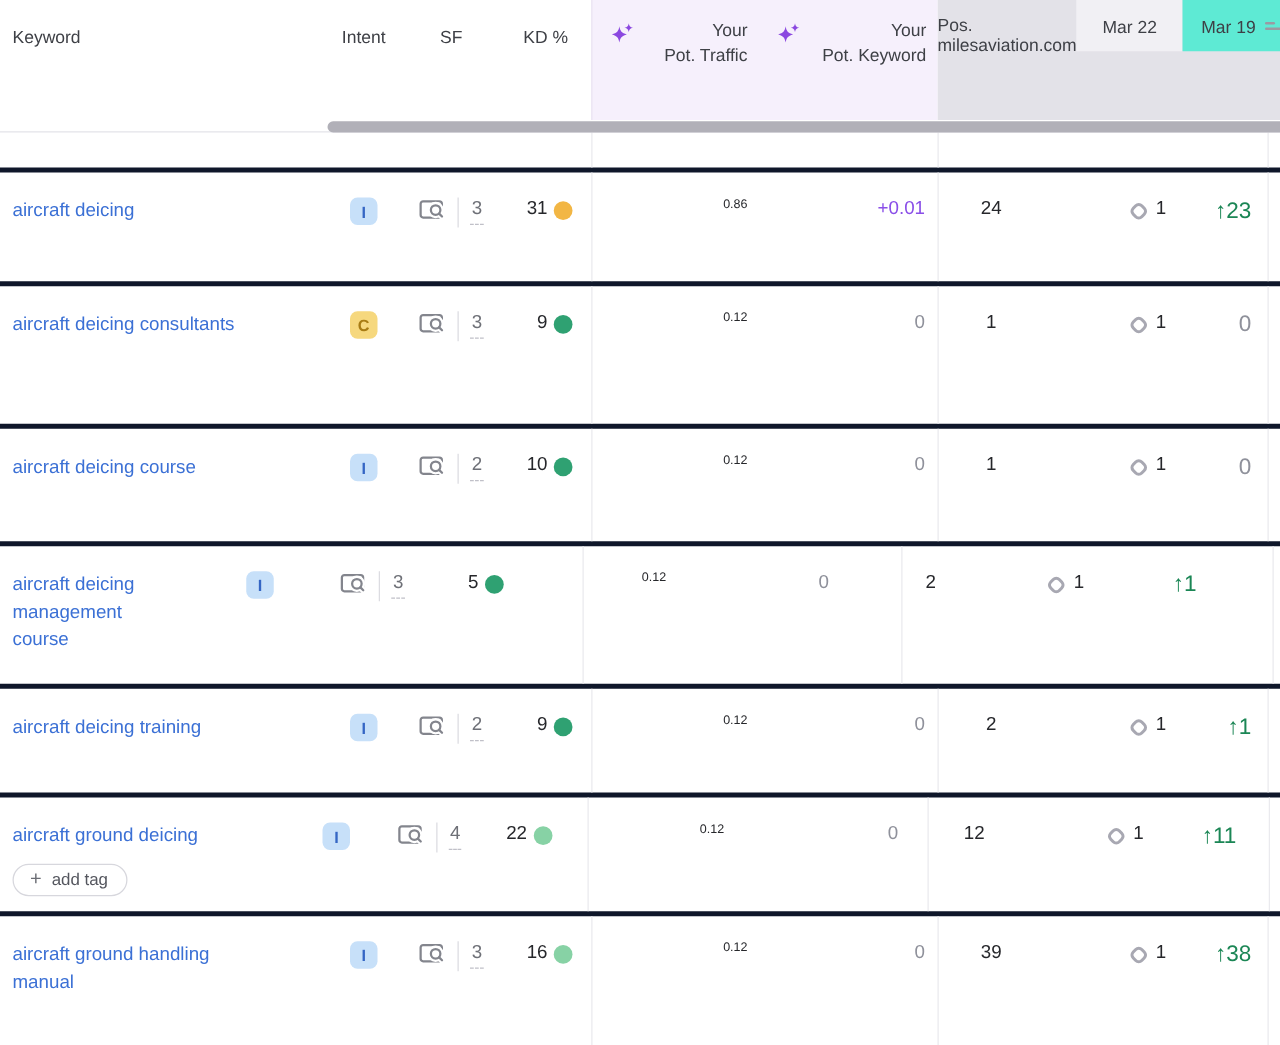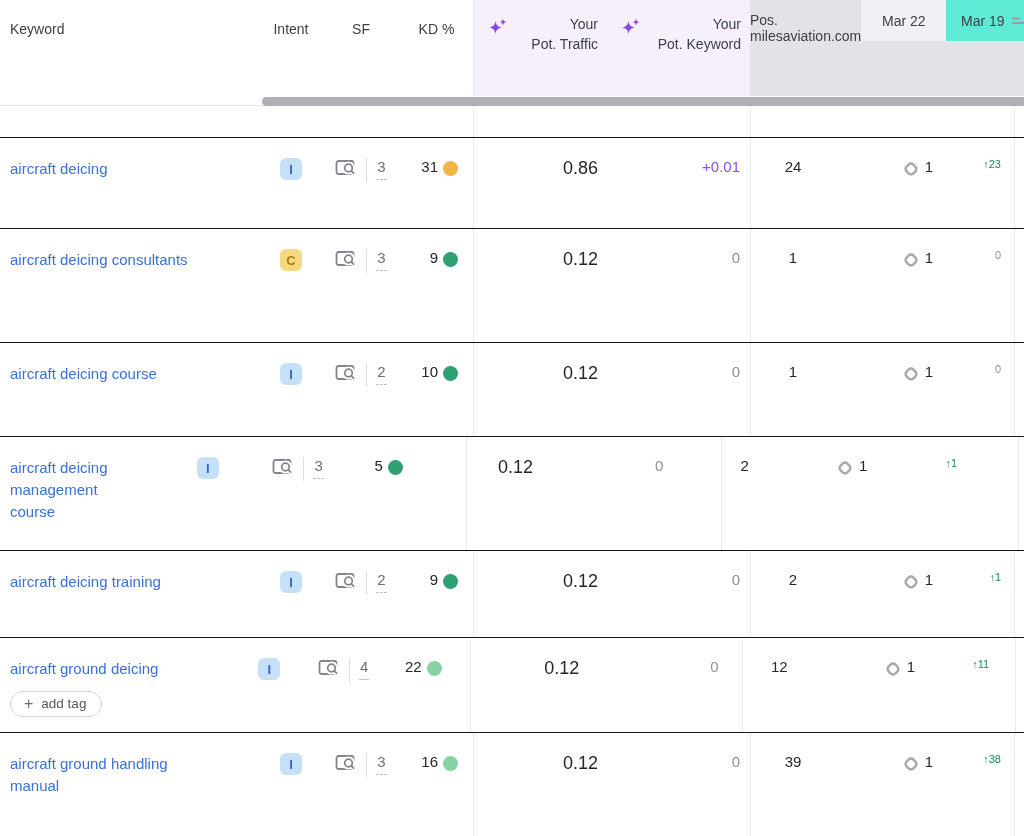--- a/index.html
+++ b/index.html
@@ -30,21 +30,21 @@
   .pos-sub-cell { display:flex; align-items:center; font-size:14px; color:#3e4046; }
   .sub-mar22 { width:85px; background:#f1f0f4; justify-content:center; }
   .sub-mar19 { width:94px; background:#5eead4; justify-content:center; gap:7px; }
   .sub-diff  { width:79px; background:#f1f0f4; justify-content:center; }
 
   .hscroll { position:absolute; left:0; top:96px; width:1024px; height:10px; }
   .hscroll-thumb { position:absolute; left:262px; right:0; top:1px; height:9px;
                    background:#b1b0b8; border-radius:6px 0 0 6px; }
 
   
-  .row { display:flex; border-bottom:1px solid #0f172a; box-sizing:border-box; }
+  .row { display:flex; border-bottom:4px solid #0f172a; box-sizing:border-box; }
   .row-partial { height:32px; }
   .c { padding-top:20px; }
   .c-keyword { width:260px; padding-left:10px; }
   .kw-link { display:inline-block; max-width:198px; color:#3b70d5; font-size:15px; line-height:22px; text-decoration:none; }
   .tag-btn { margin-top:11px; display:inline-flex; align-items:center; gap:8px;
              border:1px solid #d7d7dd; border-radius:15px; padding:4px 15px 5px 13px;
              background:#fff; color:#54565e; font-size:13.5px; cursor:pointer; }
   .tag-plus { color:#6b6d74; font-size:16px; line-height:14px; }
 
   .c-intent { width:62px; display:flex; justify-content:center; }
@@ -59,27 +59,27 @@
   .sf-num { font-size:15px; color:#6e7077; border-bottom:1px dashed #c0c0c8; padding:0 1px 4px 1px; }
 
   .c-kd { width:73px; display:flex; justify-content:flex-end; padding-right:15px; gap:5px; }
   .kd-num { font-size:15px; color:#26272b;text-align:center; }
   .kd-dot { width:15px; height:15px; border-radius:50%; margin-top:3px; }
   .kd-amber { background:#f2b644; }
   .kd-green { background:#2fa172; }
   .kd-light-green { background:#87d2a5; }
 
   .c-traffic { width:139px; border-left:1px solid #eaeaee; text-align:right; padding-right:14px;
-               font-size:18px; color:#26272b; }
+               font-size:10px; color:#26272b; }
   .c-growth { width:138px; text-align:right; padding-right:10px; font-size:15px; }
   .c-mar22 { width:85px; border-left:1px solid #eaeaee; text-align:center; font-size:15px; color:#26272b; }
   .c-mar19 { width:110px; display:flex; justify-content:flex-end; padding-right:12px; gap:4px;
              font-size:15px; color:#26272b; }
   .clover { margin-top:1px; }
-  .c-diff { width:69px; text-align:right; padding-right:13px; font-size:11px; }
+  .c-diff { width:69px; text-align:right; padding-right:13px; font-size:18px; }
   .c-next { width:10px; border-left:1px solid #eaeaee; }
 
   .val-purple { color:#8a4fe8; }
   .val-gray { color:#8f919b; }
   .val-up { color:#1b8655; }
 </style>
 </head>
 <body>
 
 <div class="app">

